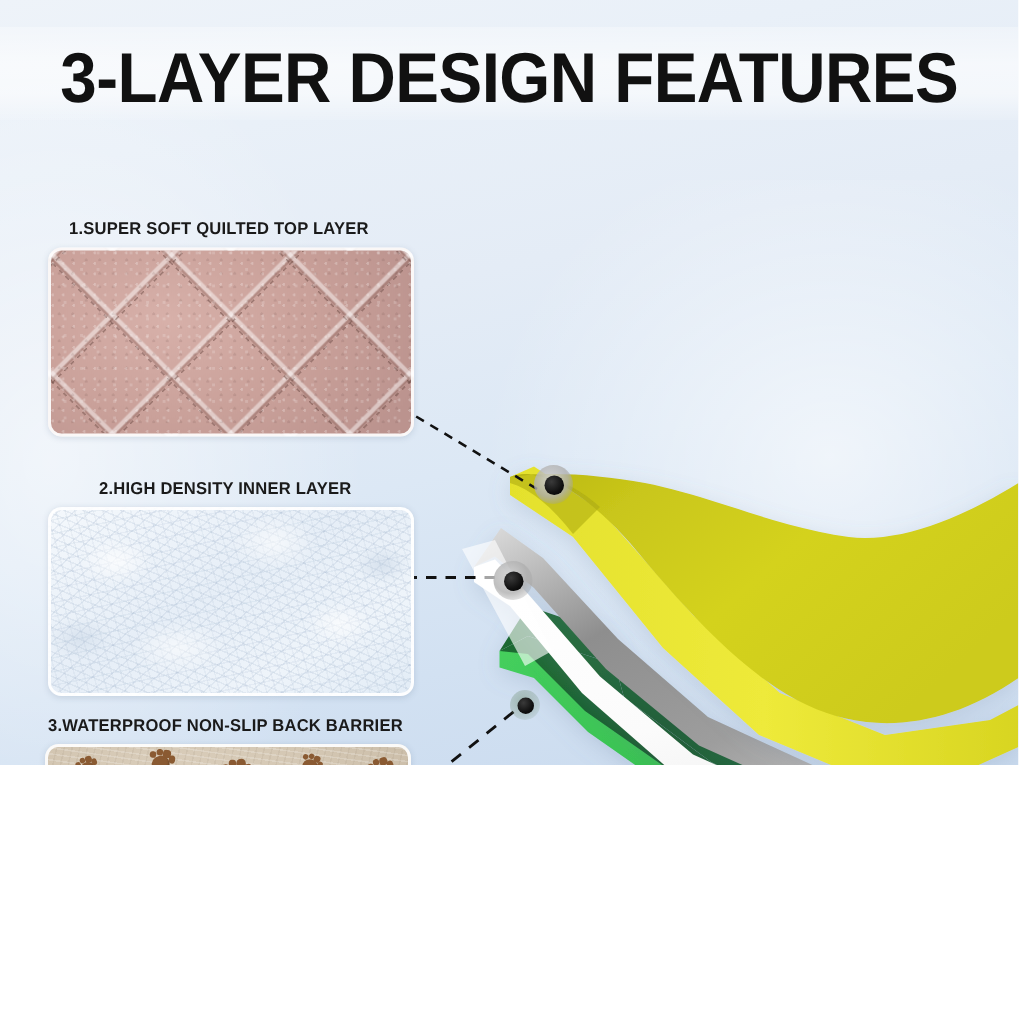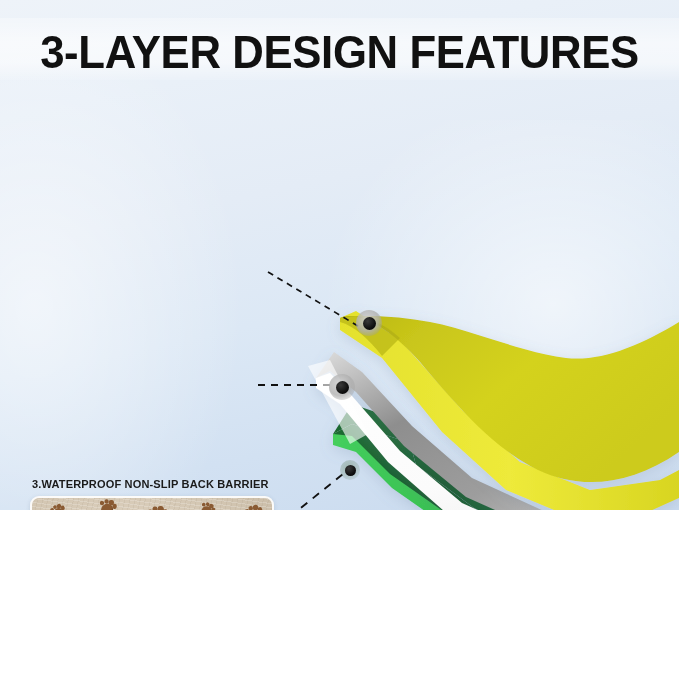--- a/index.html
+++ b/index.html
@@ -347,21 +347,35 @@
   <div class="marker" style="left:329px;top:374px;">
     <div class="halo"></div>
     <div class="core"></div>
   </div>
 
   <div class="marker small" style="left:340px;top:460px;">
     <div class="halo" style="background:radial-gradient(circle at 42% 38%, rgba(120,150,125,0.55) 0%, rgba(110,140,115,0.25) 60%, rgba(110,140,115,0) 100%);"></div>
     <div class="core"></div>
   </div>
 
-
+  <div class="callout" style="left:32px;top:147px;">
+    <div class="callout-label" style="margin-left:14px;">1.SUPER SOFT QUILTED TOP LAYER</div>
+    <div class="swatch swatch-quilt">
+      <div class="quilt-dots"></div>
+      <div class="quilt-dots2"></div>
+      <div class="quilt-grain"></div>
+    </div>
+  </div>
+
+  <div class="callout" style="left:32px;top:320px;">
+    <div class="callout-label" style="margin-left:34px;">2.HIGH DENSITY INNER LAYER</div>
+    <div class="swatch swatch-fiber">
+      <div class="fiber-blobs"></div>
+    </div>
+  </div>
 
   <div class="callout" style="left:30px;top:478px;">
     <div class="callout-label" style="margin-left:2px;">3.WATERPROOF NON-SLIP BACK BARRIER</div>
     <div class="swatch swatch-paw" id="paw-swatch">
       <div class="paw-noise"></div>
     <div class="paw" style="left: 18px; top: 6px; transform: rotate(-18deg) scale(0.9);">
           <span class="pad"></span>
           <span class="toe t1"></span>
           <span class="toe t2"></span>
           <span class="toe t3"></span>

